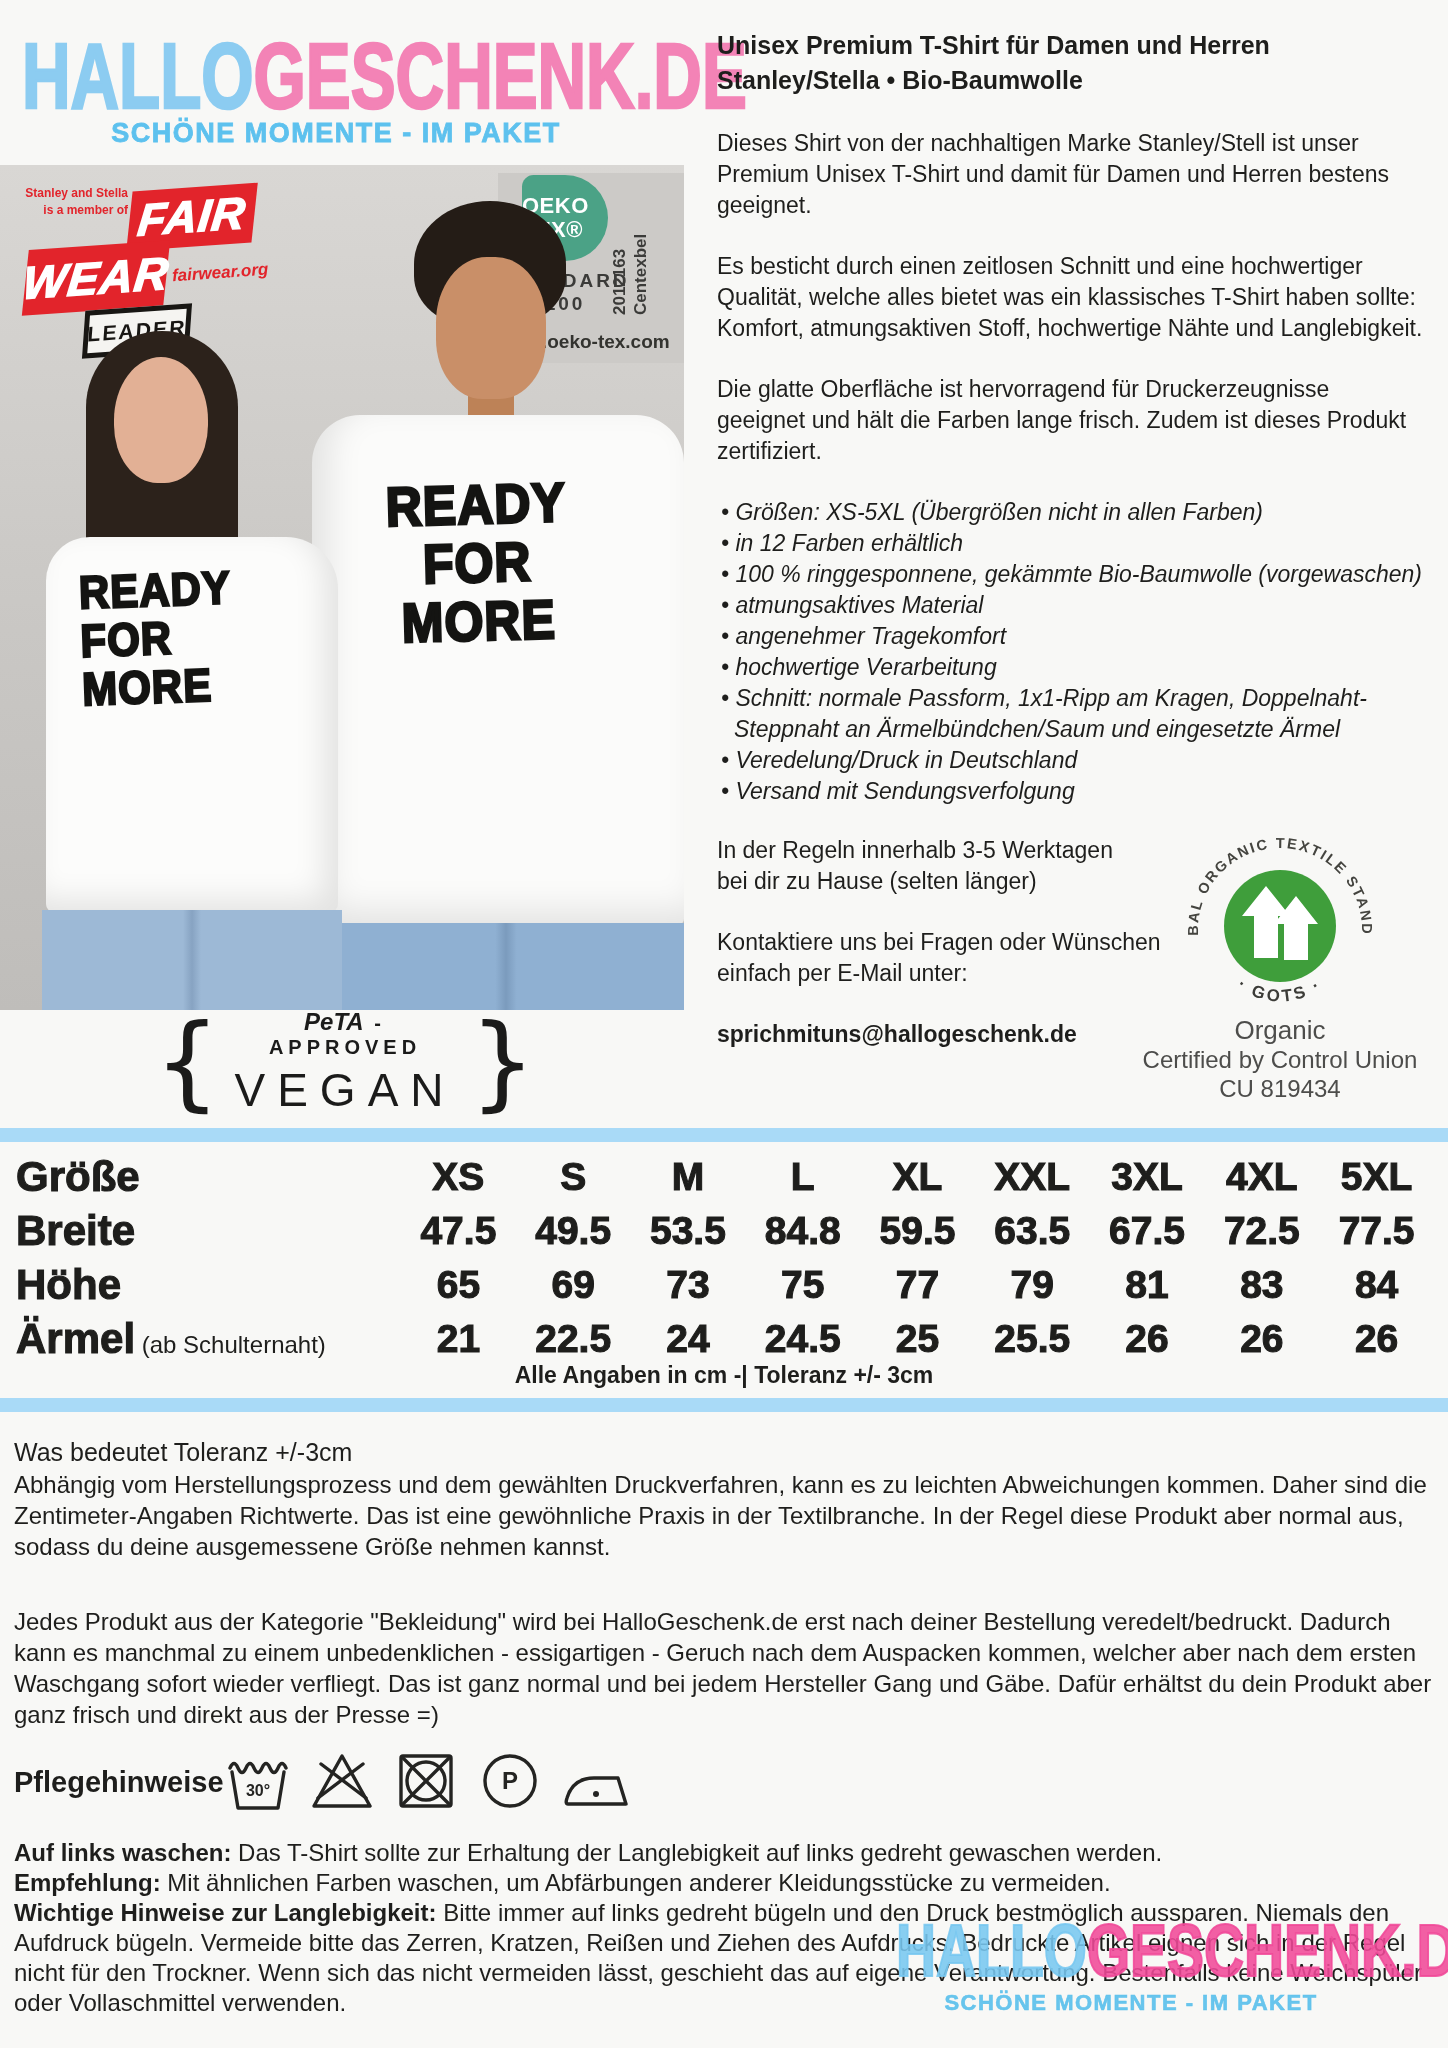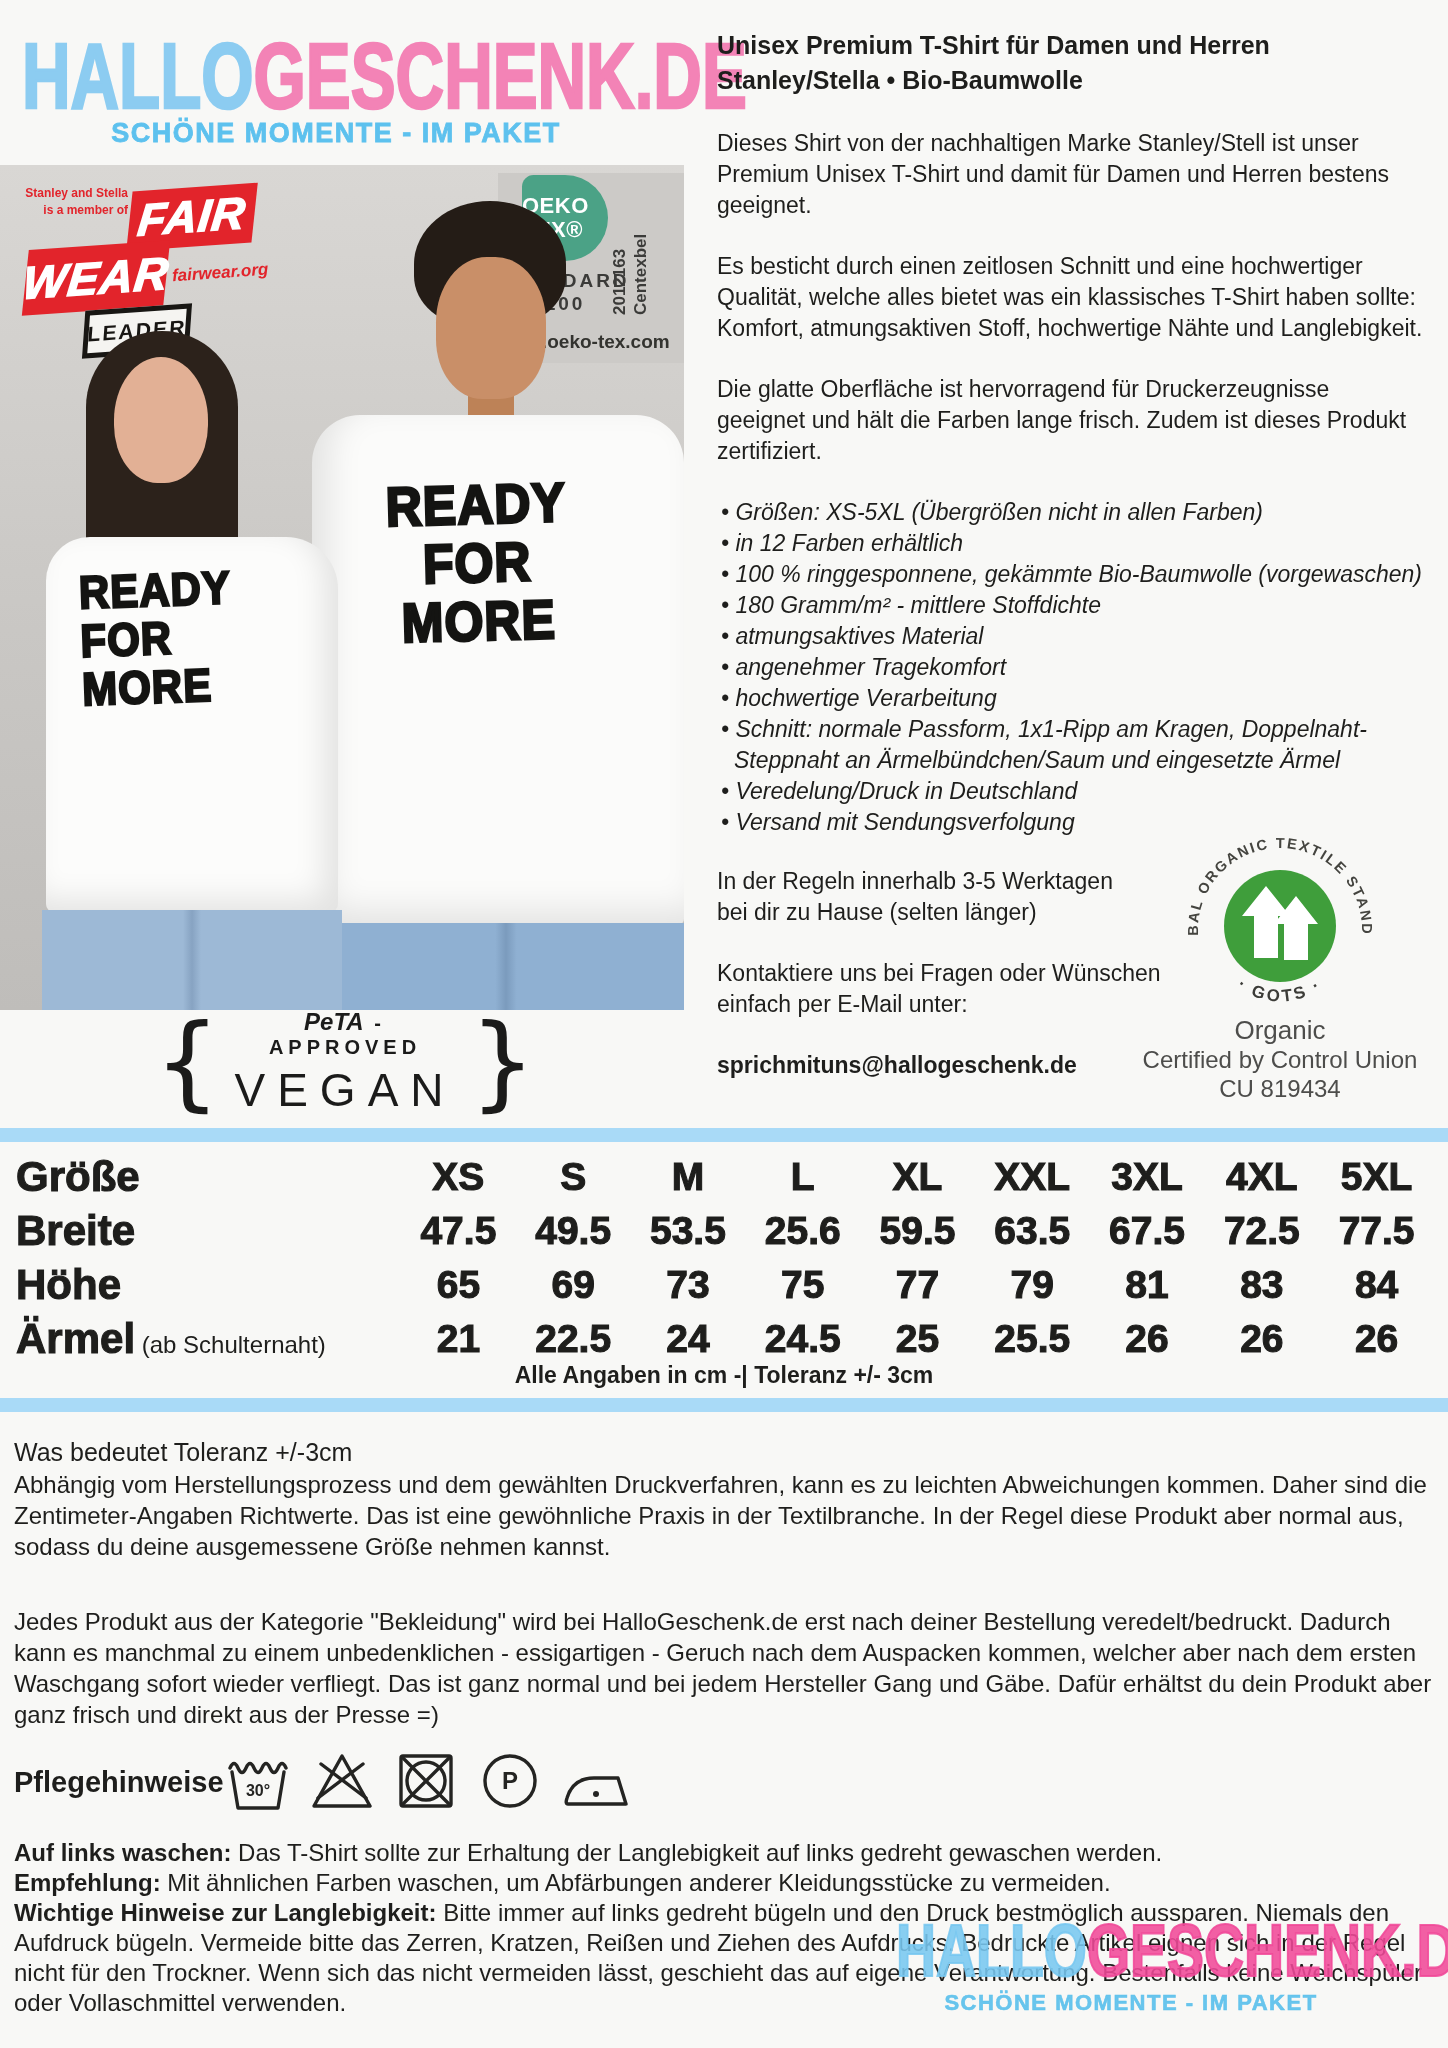--- a/index.html
+++ b/index.html
@@ -196,21 +196,20 @@
     <div>Unisex Premium T-Shirt für Damen und Herren</div>
     <div>Stanley/Stella  • Bio-Baumwolle</div>
   </div>
   <p>Dieses Shirt von der nachhaltigen Marke Stanley/Stell ist unser Premium Unisex T-Shirt und damit für Damen und Herren bestens geeignet.</p>
   <p>Es besticht durch einen zeitlosen Schnitt und eine hochwertiger Qualität, welche alles bietet was ein klassisches T-Shirt haben sollte: Komfort, atmungsaktiven Stoff, hochwertige Nähte und Langlebigkeit.</p>
   <p>Die glatte Oberfläche ist hervorragend für Druckerzeugnisse geeignet und hält die Farben lange frisch. Zudem ist dieses Produkt zertifiziert.</p>
   <div id="feature-list">
       <div class="bullet">• Größen: XS-5XL (Übergrößen nicht in allen Farben)</div>
       <div class="bullet">• in 12 Farben erhältlich</div>
       <div class="bullet">• 100 % ringgesponnene, gekämmte Bio-Baumwolle (vorgewaschen)</div>
-      <div class="bullet">• 180 Gramm/m² - mittlere Stoffdichte</div>
       <div class="bullet">• atmungsaktives Material</div>
       <div class="bullet">• angenehmer Tragekomfort</div>
       <div class="bullet">• hochwertige Verarbeitung</div>
       <div class="bullet">• Schnitt: normale Passform, 1x1-Ripp am Kragen, Doppelnaht-Steppnaht an Ärmelbündchen/Saum und eingesetzte Ärmel</div>
       <div class="bullet">• Veredelung/Druck in Deutschland</div>
       <div class="bullet">• Versand mit Sendungsverfolgung</div>
     </div>
   <p class="pre" id="delivery">In der Regeln innerhalb 3-5 Werktagen
 bei dir zu Hause (selten länger)</p>
   <p class="pre" id="contact">Kontaktiere uns bei Fragen oder Wünschen
@@ -248,21 +247,21 @@
     <div class="tc hdr">L</div>
     <div class="tc hdr">XL</div>
     <div class="tc hdr">XXL</div>
     <div class="tc hdr">3XL</div>
     <div class="tc hdr">4XL</div>
     <div class="tc hdr">5XL</div>
     <div class="tl lab">Breite</div>
     <div class="tc val">47.5</div>
     <div class="tc val">49.5</div>
     <div class="tc val">53.5</div>
-    <div class="tc val">25.6</div>
+    <div class="tc val">84.8</div>
     <div class="tc val">59.5</div>
     <div class="tc val">63.5</div>
     <div class="tc val">67.5</div>
     <div class="tc val">72.5</div>
     <div class="tc val">77.5</div>
     <div class="tl lab">Höhe</div>
     <div class="tc val">65</div>
     <div class="tc val">69</div>
     <div class="tc val">73</div>
     <div class="tc val">75</div>

